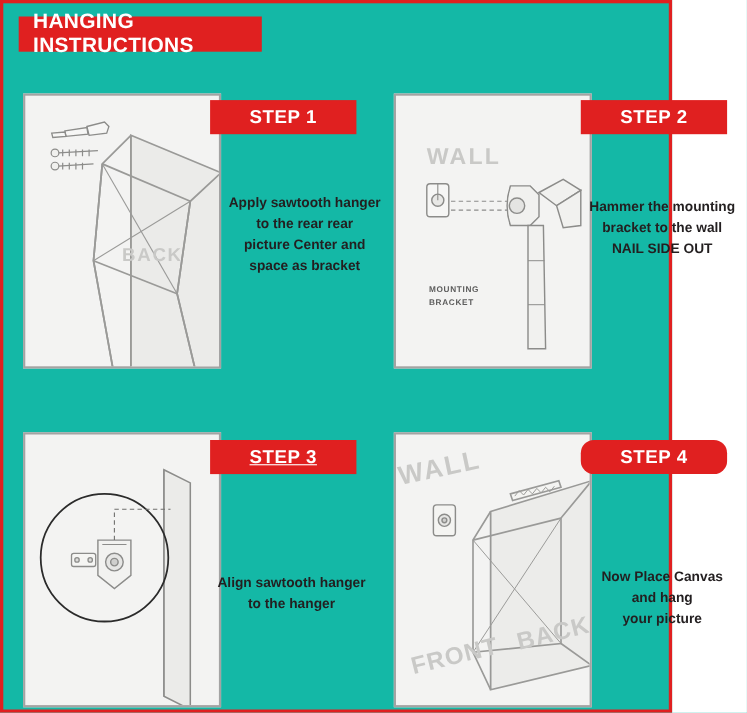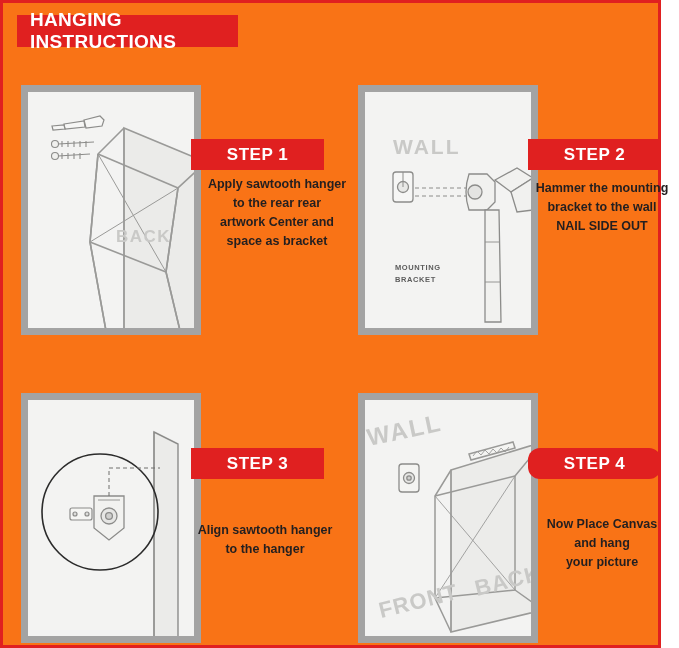--- a/index.html
+++ b/index.html
@@ -9,25 +9,25 @@
   body {
     width: 679px;
     height: 648px;
     background: #ffffff;
     font-family: "Liberation Sans", sans-serif;
     color: #231f20;
     overflow: hidden;
   }
   .page {
     position: relative;
-    width: 661px;
+    width: 611px;
     height: 648px;
     box-sizing: border-box;
     border: 3px solid #e02020;
-    background: #f97316;
+    background: #14b8a6;
   }
   
   .title-bar {
     position: absolute;
     left: 14px;
     top: 12px;
     width: 221px;
     height: 32px;
     background: #e02020;
     display: flex;
@@ -37,38 +37,37 @@
   }
   .title-bar .title-text {
     color: #ffffff;
     font-weight: bold;
     font-size: 19px;
     letter-spacing: 0.3px;
     font-family: "Liberation Sans", sans-serif;
   }
   .illus {
     position: absolute;
-    border: 7px solid #a3a3a3;
+    border: 2px solid #a3a3a3;
     background: #f3f3f2;
     box-sizing: border-box;
     overflow: hidden;
   }
   .step-label {
     position: absolute;
     background: #e02020;
     color: #fff;
     font-weight: bold;
     font-size: 17px;
     letter-spacing: 0.5px;
     display: flex;
     align-items: center;
     justify-content: center;
     height: 31px;
     width: 133px;
-    margin-top: 48px;
   }
   .caption {
     position: absolute;
     text-align: center;
     font-size: 12.5px;
     line-height: 19px;
     font-weight: bold;
     color: #231f20;
     width: 160px;
   }
@@ -81,21 +80,21 @@
   #label-1 { left: 188px; top: 88px; }
   #cap-1   { left: 194px; top: 172px; }
 
   
   #illus-2 { left: 355px; top: 82px;  width: 180px; height: 250px; }
   #label-2 { left: 525px; top: 88px; text-align: center; }
   #cap-2   { left: 519px; top: 176px; }
 
   
   #illus-3 { left: 18px;  top: 390px; width: 180px; height: 250px; }
-  #label-3 { left: 188px; top: 397px; }
+  #label-3 { left: 188px; top: 397px; text-decoration: underline; }
   #cap-3   { left: 182px; top: 518px; }
 
   
   #illus-4 { left: 355px; top: 390px; width: 180px; height: 250px; }
   #label-4 { left: 525px; top: 397px; border-radius: 12px; }
   #cap-4   { left: 519px; top: 512px; }
 
   .illus svg { display: block; }
   .ghost-text {
     fill: #c9c9c7;
@@ -153,21 +152,21 @@
         <path d="M34 61 L34 67 M40 61 L40 67 M46 61 L46 67 M52 61 L52 67"></path>
         <circle cx="27" cy="64" r="3.5" fill="#f0f0ee"></circle>
       </g>
       <text class="ghost-text" x="88" y="150" font-size="17" letter-spacing="1.5">BACK</text>
     </svg>
   </div>
   <div class="step-label" id="label-1">STEP 1</div>
   <div class="caption" id="cap-1">
     <span class="emph">Apply sawtooth hanger</span>
     <span class="emph">to the rear rear</span>
-    <span class="emph">artwork Center and</span>
+    <span class="emph">picture Center and</span>
     <span class="emph">space as bracket</span>
   </div>
 
   <div class="illus" id="illus-2">
     <svg width="180" height="250" viewBox="0 0 180 250" xmlns="http://www.w3.org/2000/svg">
       <text class="ghost-text" x="28" y="62" font-size="21" letter-spacing="2">WALL</text>
 
       <g stroke="#8c8c8a" stroke-width="1.3" fill="#f6f6f5">
         <rect x="28" y="80" width="20" height="30" rx="3"></rect>
         <circle cx="38" cy="95" r="5.5" fill="#e8e8e6"></circle>

